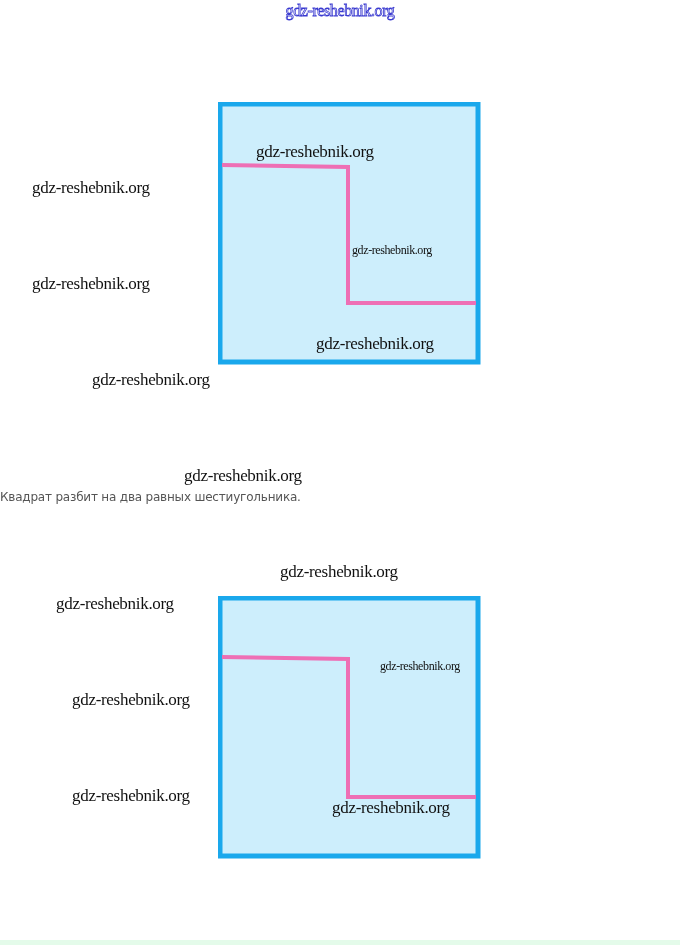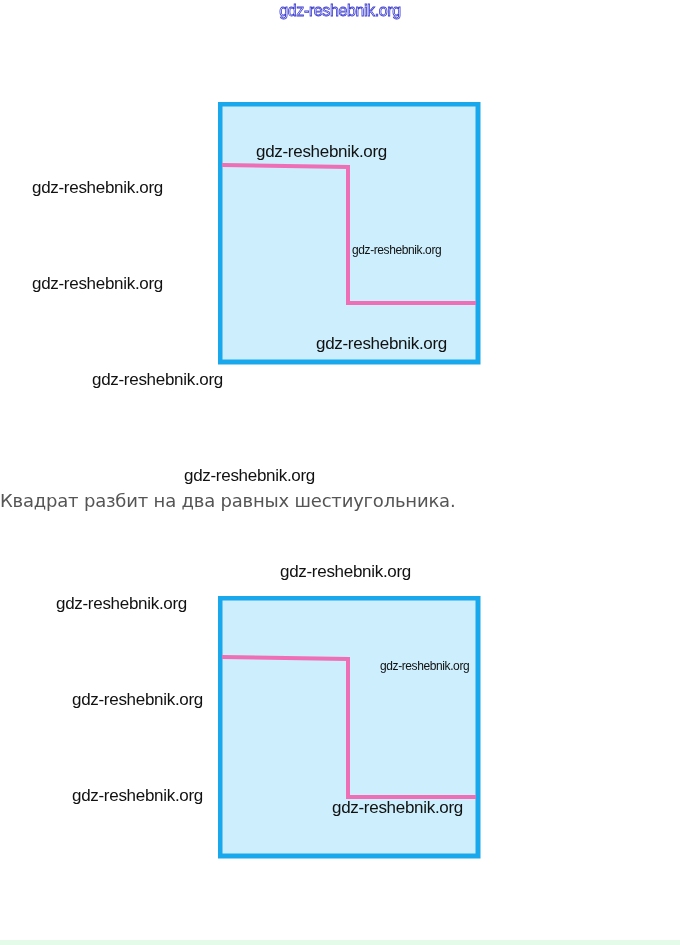--- a/index.html
+++ b/index.html
@@ -3,34 +3,34 @@
   <meta charset="utf-8">
   <style>
     html, body { margin:0; padding:0; }
     body {
       width:680px; height:945px; position:relative; overflow:hidden;
       background:#ffffff;
       font-family:"Liberation Sans", sans-serif;
     }
     .wm {
       position:absolute; color:#111111; font-size:17px; white-space:nowrap;
-      font-family:Liberation Sans, sans-serif; letter-spacing:-0.3px;
+      font-family:Liberation Serif, serif; letter-spacing:-0.3px;
     }
     .wm.small { font-size:12px; letter-spacing:-0.4px; }
     .wm.top {
       color:#ffffff; font-size:16px; letter-spacing:-0.4px;
       -webkit-text-stroke:0.8px #3a3ad0;
       left:0; width:680px; text-align:center; top:2px;
     }
     .figure {
       position:absolute; width:262px; height:262px;
     }
     .figure svg { position:absolute; left:0; top:0; }
     .caption {
-      position:absolute; left:0; top:490px; font-size:18px; color:#555555;
+      position:absolute; left:0; top:490px; font-size:12px; color:#555555;
       font-family:"DejaVu Sans", sans-serif; letter-spacing:-0.2px; white-space:nowrap;
     }
     .bottom-bar {
       position:absolute; left:0; right:0; bottom:0; height:5px;
       background:#e4fbea;
     }
   </style>
 </head>
 <body>
 

